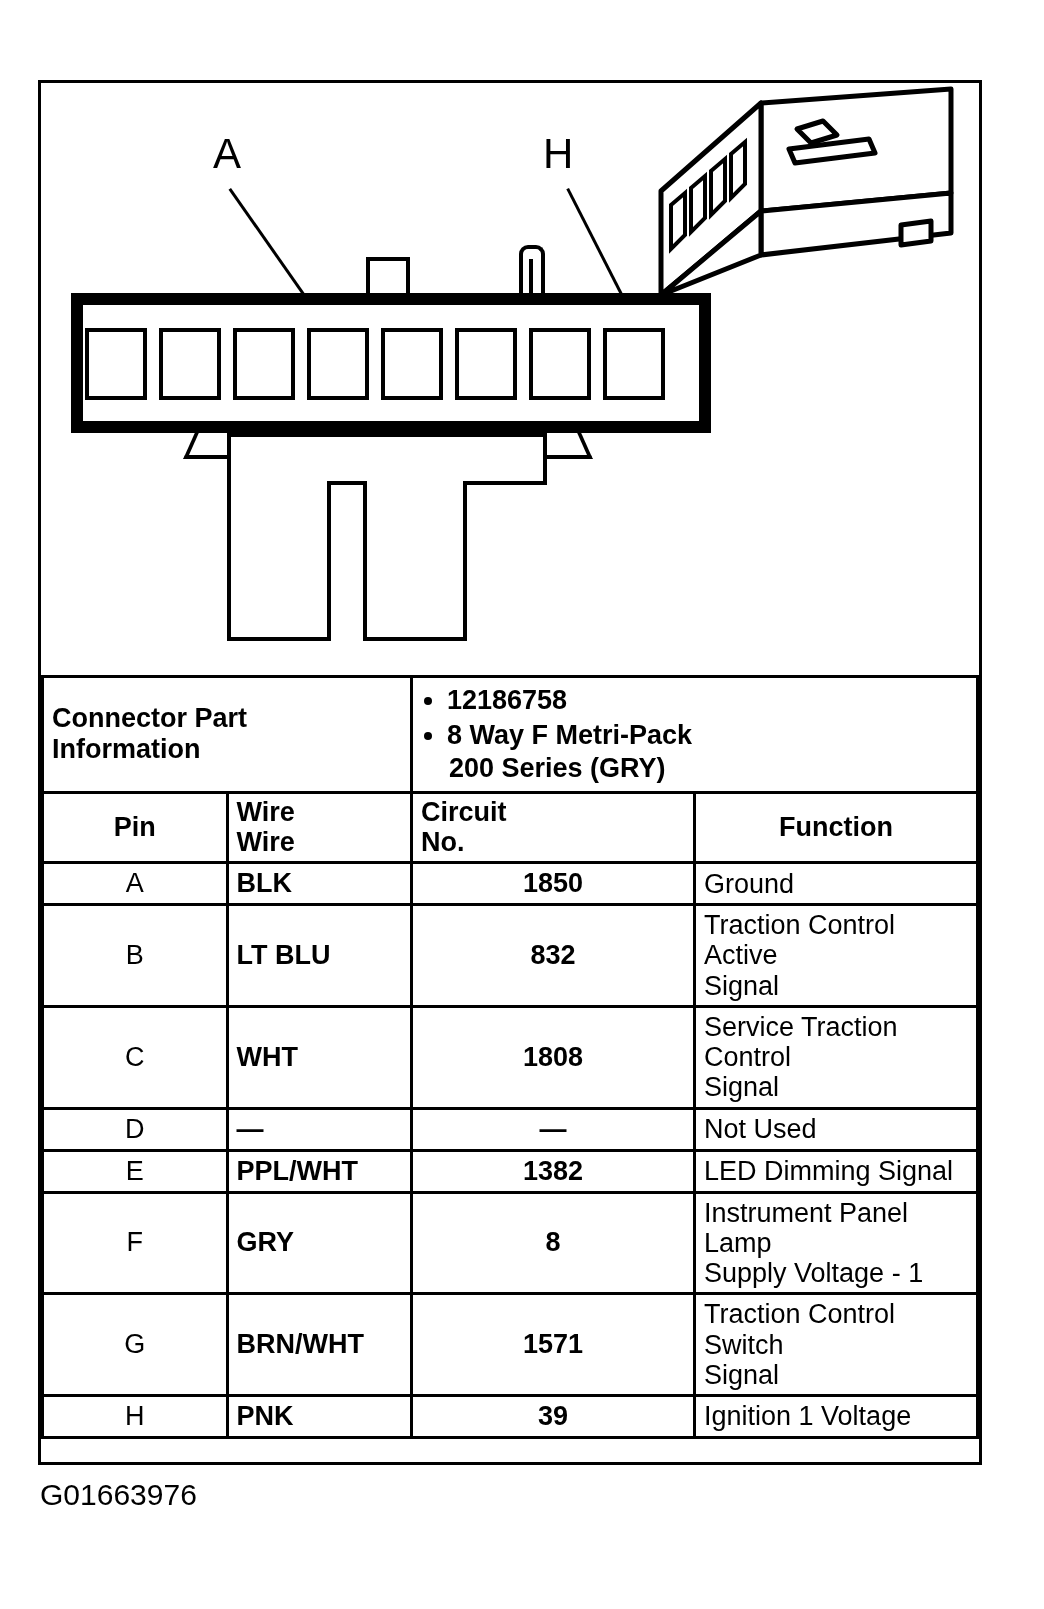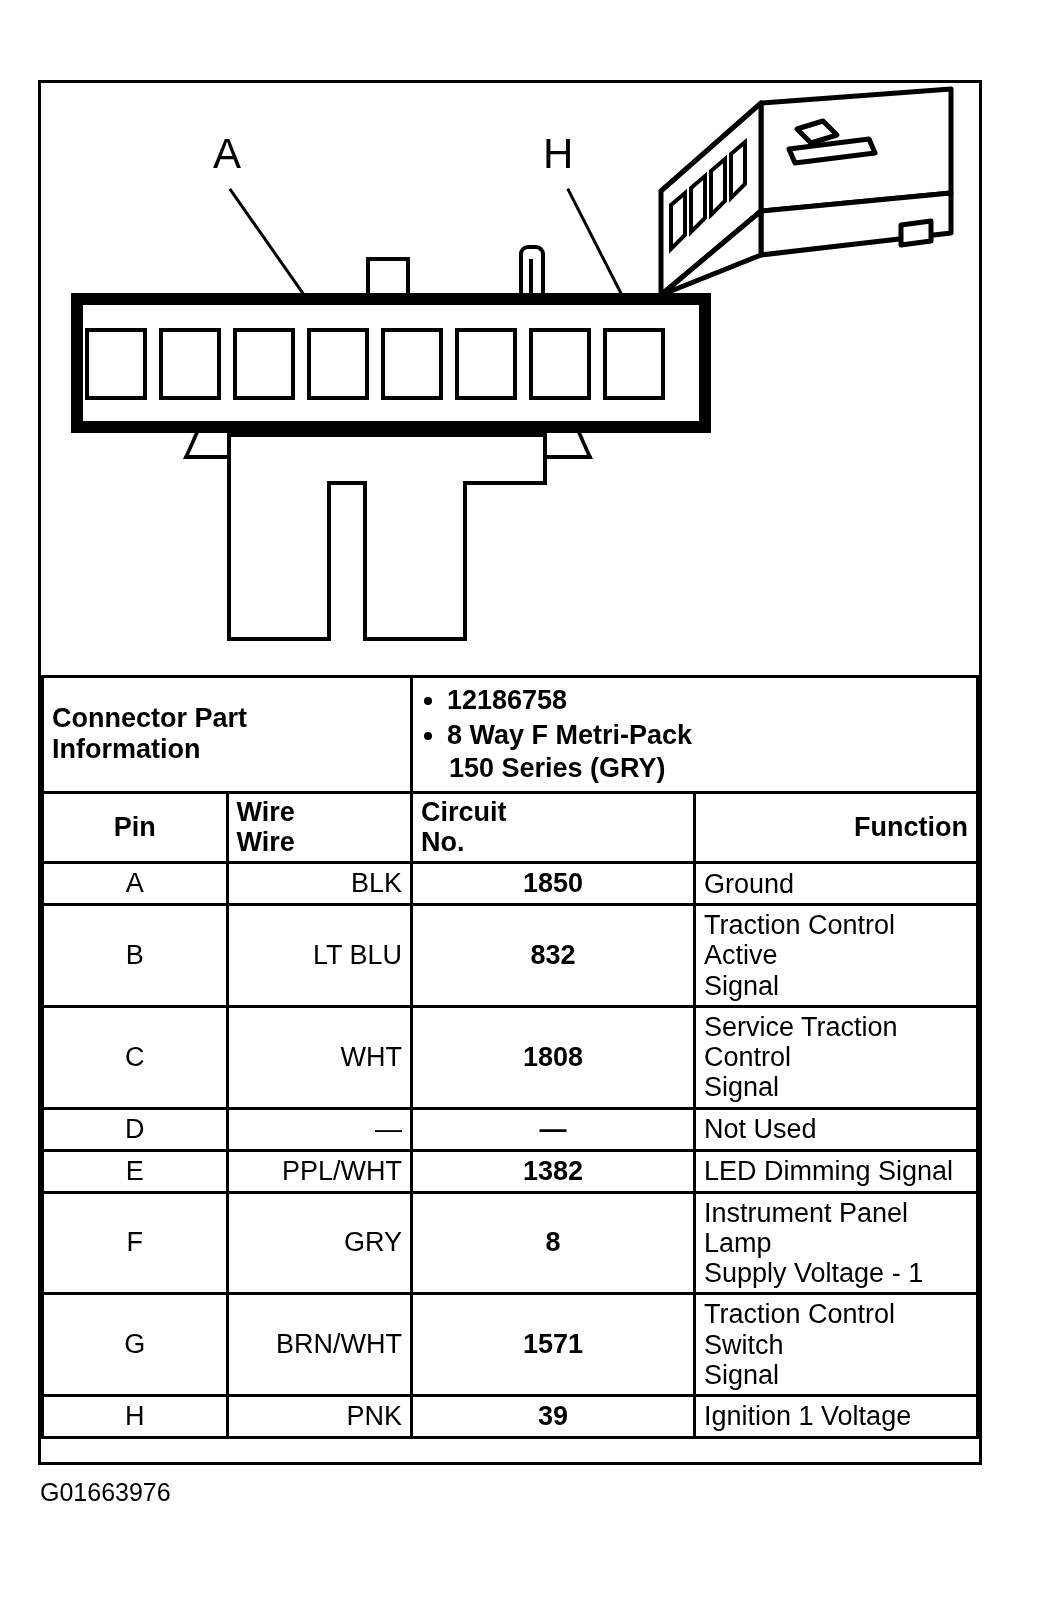--- a/index.html
+++ b/index.html
@@ -246,34 +246,34 @@
     margin-left: 2px;
   }
 
   .col-pin { width: 136px; font-weight: bold; }
   .col-wire { width: 214px; text-align: left; font-weight: bold; }
   .col-circ { width: 166px; text-align: left; font-weight: bold; }
   .col-func { text-align: center; font-weight: bold; }
 
   .hdr-stack { line-height: 1.1; }
   .hdr-pin { vertical-align: bottom; padding-bottom: 10px; }
-  .hdr-func { vertical-align: bottom; padding-bottom: 10px; text-align: right; }
+  .hdr-func { vertical-align: bottom; padding-bottom: 10px; }
 
   td.c-pin { text-align: center; font-weight: normal; font-size: 28px; }
-  td.c-wire { text-align: right; font-weight: normal; font-size: 28px; }
+  td.c-wire { text-align: left; font-weight: bold; font-size: 28px; }
   td.c-circ { text-align: center; font-weight: bold; font-size: 28px; }
   td.c-func { text-align: left; font-weight: normal; font-size: 28px; line-height: 1.12; padding-left: 10px; }
   td.c-func .l2 { display: block; }
 
   
   #figure-id {
     position: absolute;
     left: 40px;
     top: 1478px;
-    font-size: 25px;
+    font-size: 30px;
     font-family: "Liberation Sans", sans-serif;
   }
 </style>
 </head>
 <body>
 
 <div id="page">
 
   <div id="frame">
 
@@ -344,21 +344,21 @@
           <div>Connector Part</div>
           <div>Information</div>
         </td>
         <td class="cpi-value" colspan="2">
           <ul>
             <li>
               <span>12186758</span>
             </li>
             <li>
               <span>8 Way F Metri-Pack</span>
-              <span class="cont">150 Series (GRY)</span>
+              <span class="cont">200 Series (GRY)</span>
             </li>
           </ul>
         </td>
       </tr>
 
       <tr>
         <th class="col-pin hdr-pin">Pin</th>
         <th class="col-wire hdr-stack">
           <div>Wire</div>
           <div>Wire</div>

